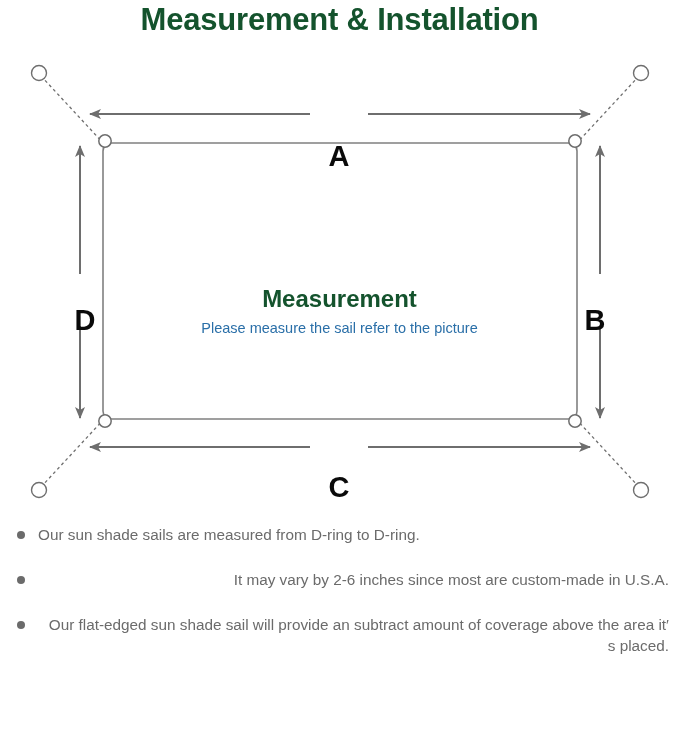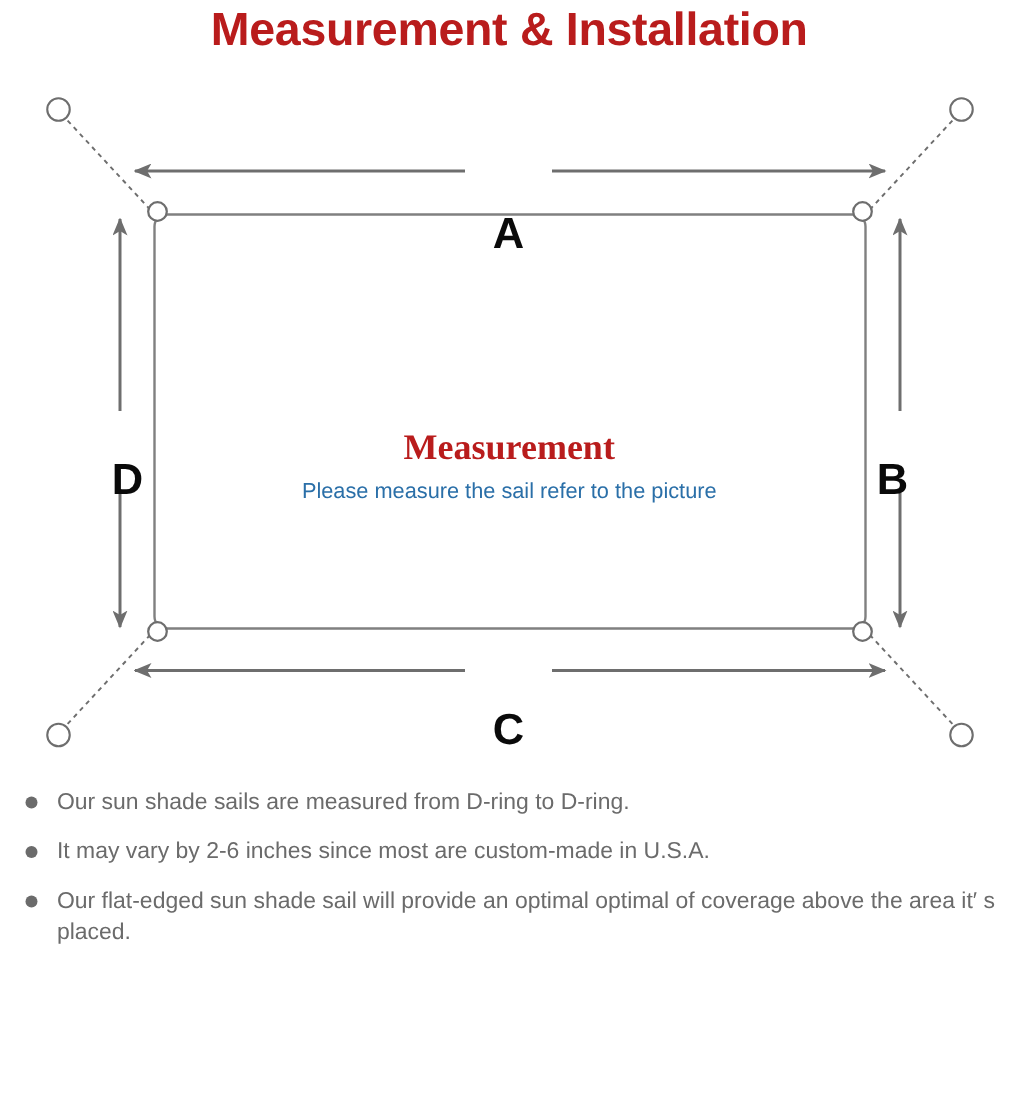--- a/index.html
+++ b/index.html
@@ -27,21 +27,21 @@
   .title {
     position: absolute;
     left: 0;
     top: 0;
     width: 679px;
     height: 44px;
     line-height: 40px;
     text-align: center;
     font-size: 31px;
     font-weight: bold;
-    color: #b91c1c;
+    color: #14532d;
     letter-spacing: -0.2px;
     white-space: nowrap;
   }
 
   
   #diagram {
     position: absolute;
     left: 0;
     top: 44px;
     width: 679px;
@@ -56,23 +56,22 @@
     position: absolute;
     left: 0;
     top: 240px;
     width: 679px;
     text-align: center;
     pointer-events: none;
   }
   .center-title {
     font-size: 24px;
     font-weight: bold;
-    color: #b91c1c;
+    color: #14532d;
     line-height: 30px;
-    font-family: Liberation Serif, serif;
   }
   .center-sub {
     font-size: 14.5px;
     color: #2a6fa8;
     line-height: 22px;
     margin-top: 3px;
   }
 
   
   .dim-letter {
@@ -99,21 +98,21 @@
   }
   .note {
     position: relative;
     padding-left: 30px;
     margin: 0 10px 0 8px;
     font-size: 15.3px;
     line-height: 21px;
     color: #6b6b6b;
     font-family: "Liberation Sans", sans-serif;
   }
-  .note + .note { margin-top: 12px; }
+  .note + .note { margin-top: 24px; text-align: right; }
   .note .bullet {
     position: absolute;
     left: 9px;
     top: 7px;
     width: 8px;
     height: 8px;
     border-radius: 50%;
     background: #6b6b6b;
   }
   .note .note-text { display: block; }
@@ -186,17 +185,17 @@
     <div class="note">
       <span class="bullet"></span>
       <span class="note-text">Our sun shade sails are measured from D-ring to D-ring.</span>
     </div>
     <div class="note">
       <span class="bullet"></span>
       <span class="note-text">It may vary by 2-6 inches since most are custom-made in U.S.A.</span>
     </div>
     <div class="note">
       <span class="bullet"></span>
-      <span class="note-text">Our flat-edged sun shade sail will provide an optimal optimal of coverage above the area it′ s placed.</span>
+      <span class="note-text">Our flat-edged sun shade sail will provide an subtract amount of coverage above the area it′ s placed.</span>
     </div>
   </div>
 
 </div>
 
 </body></html>

